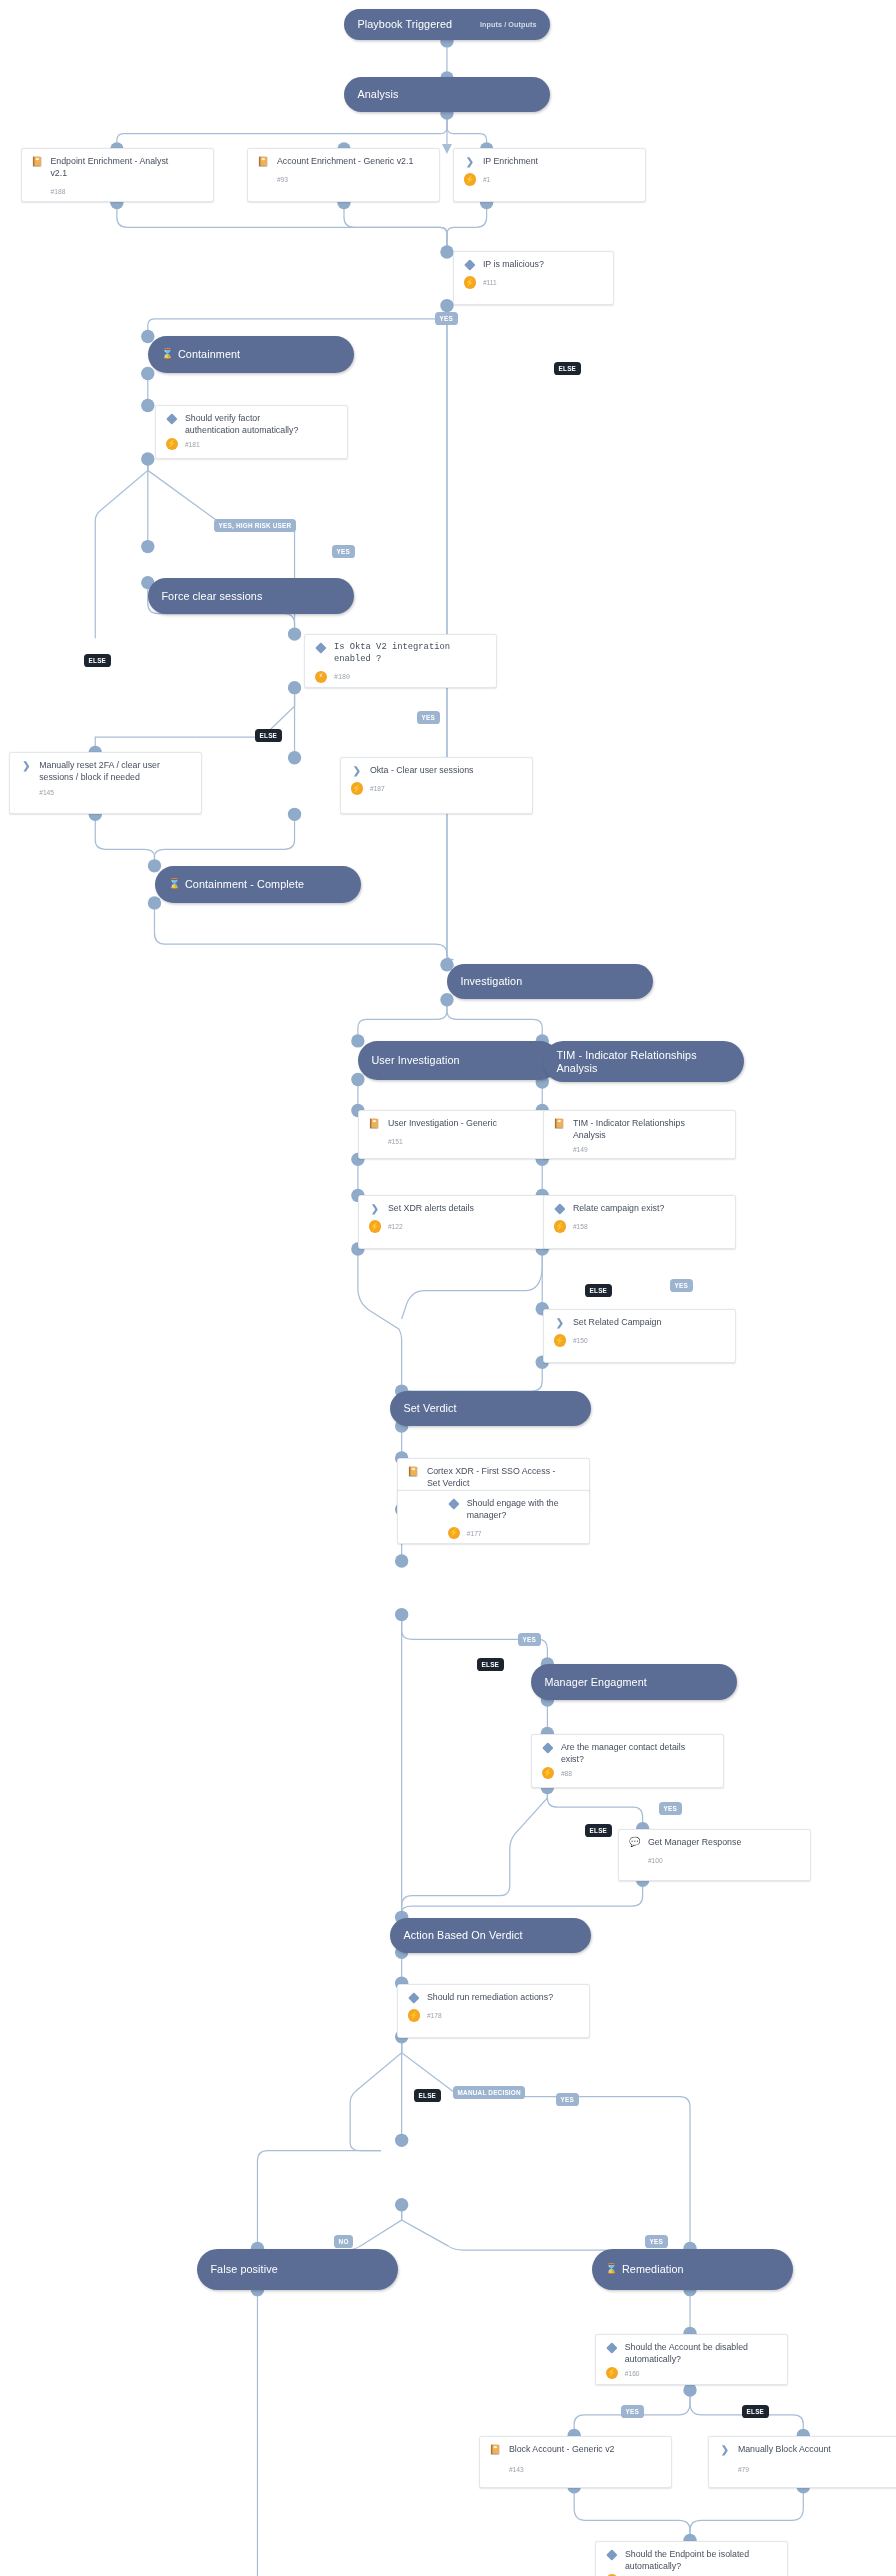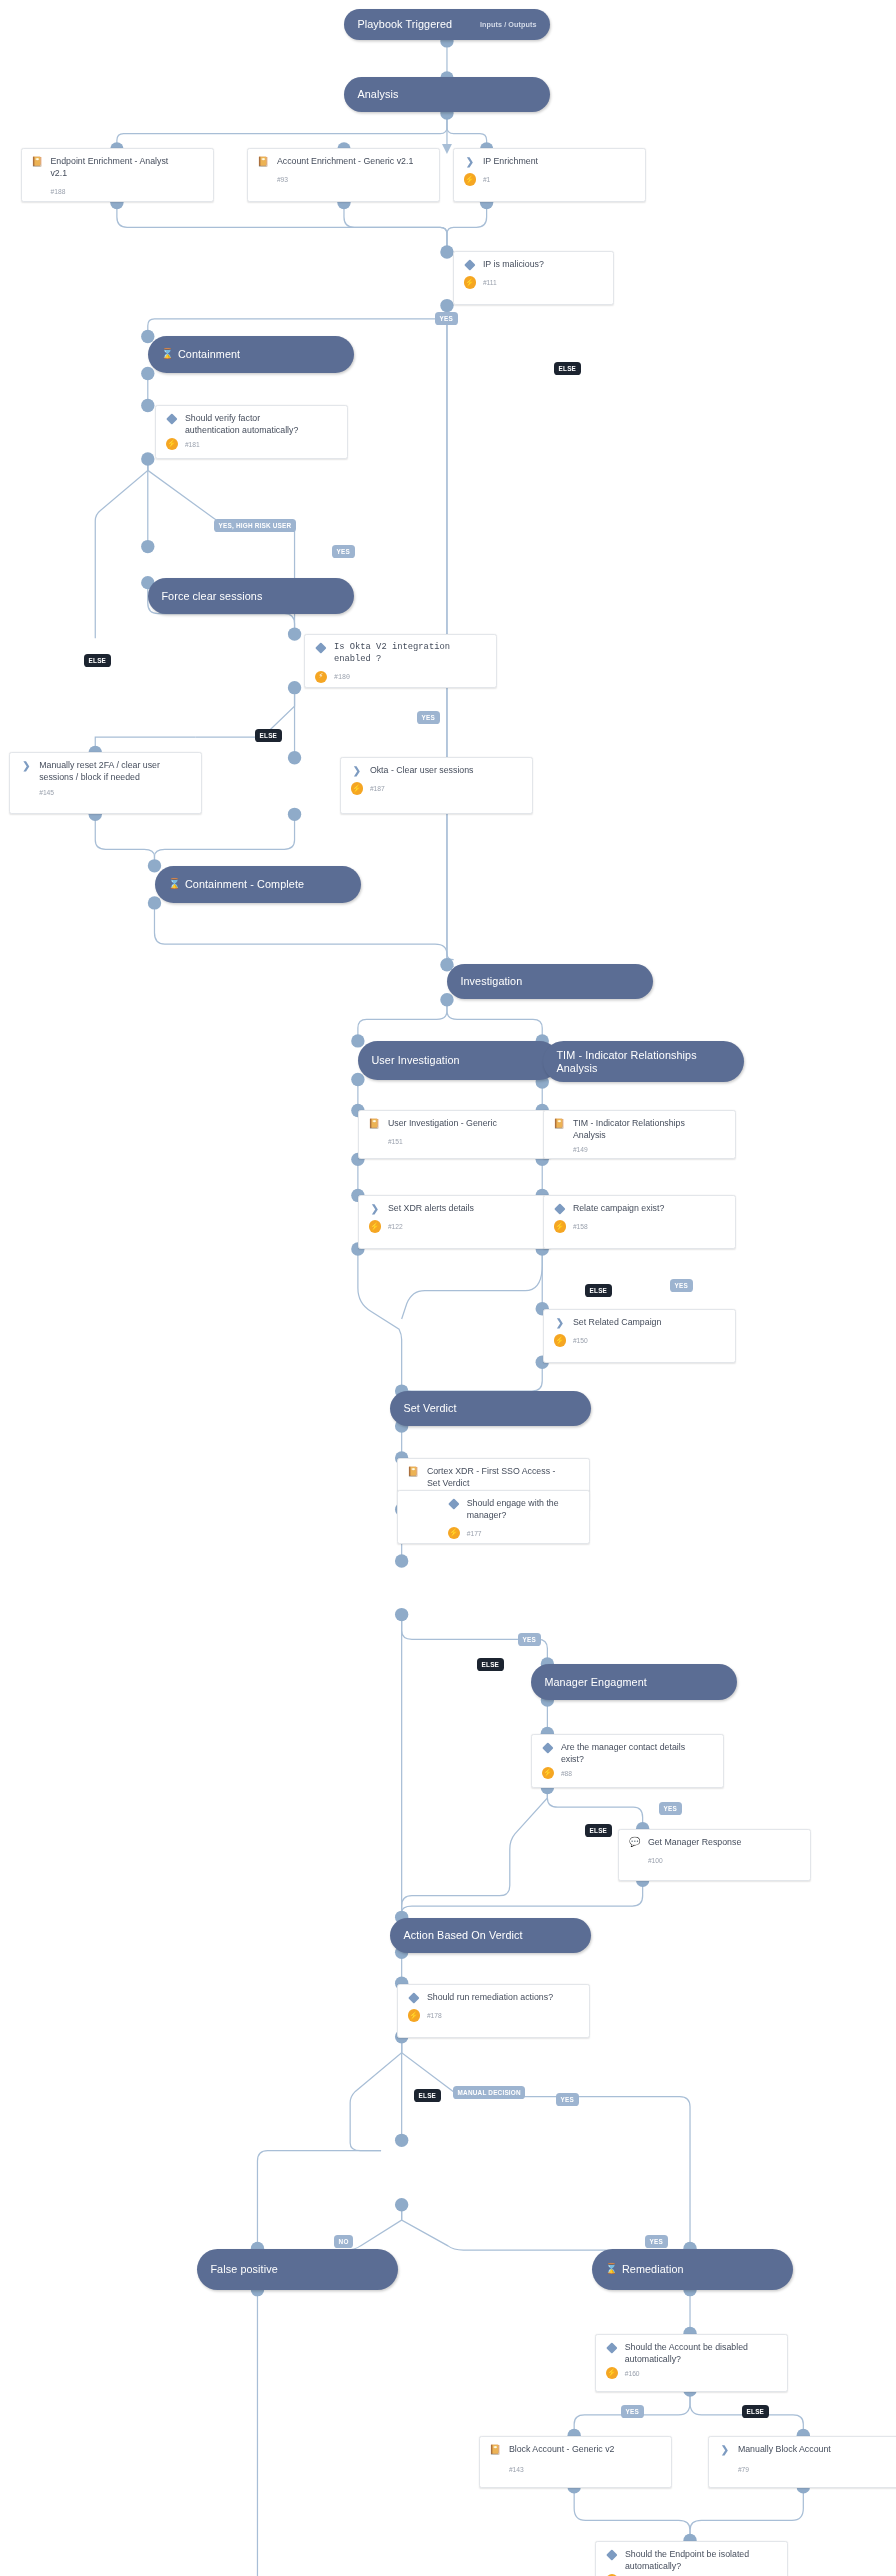--- a/index.html
+++ b/index.html
@@ -630,21 +630,21 @@
       </div>
     <div class="task-foot">
         <span class="bolt-slot">
           <span class="bolt">⚡</span>
         </span>
       <span class="task-id">#178</span>
       </div>
   </div>
 
 
-  <div class="task" style="left:595px;top:2334px;width:193px;height:58px;padding-left:8px;">
+  <div class="task" style="left:595px;top:2334px;width:193px;height:51px;padding-left:8px;">
     <div class="task-head">
         <span class="task-ico">
           <span class="diamond"></span>
         </span>
       <span class="task-title">Should the Account be disabled
 automatically?</span>
       </div>
     <div class="task-foot" style="margin-top:1px;">
         <span class="bolt-slot">
           <span class="bolt">⚡</span>

